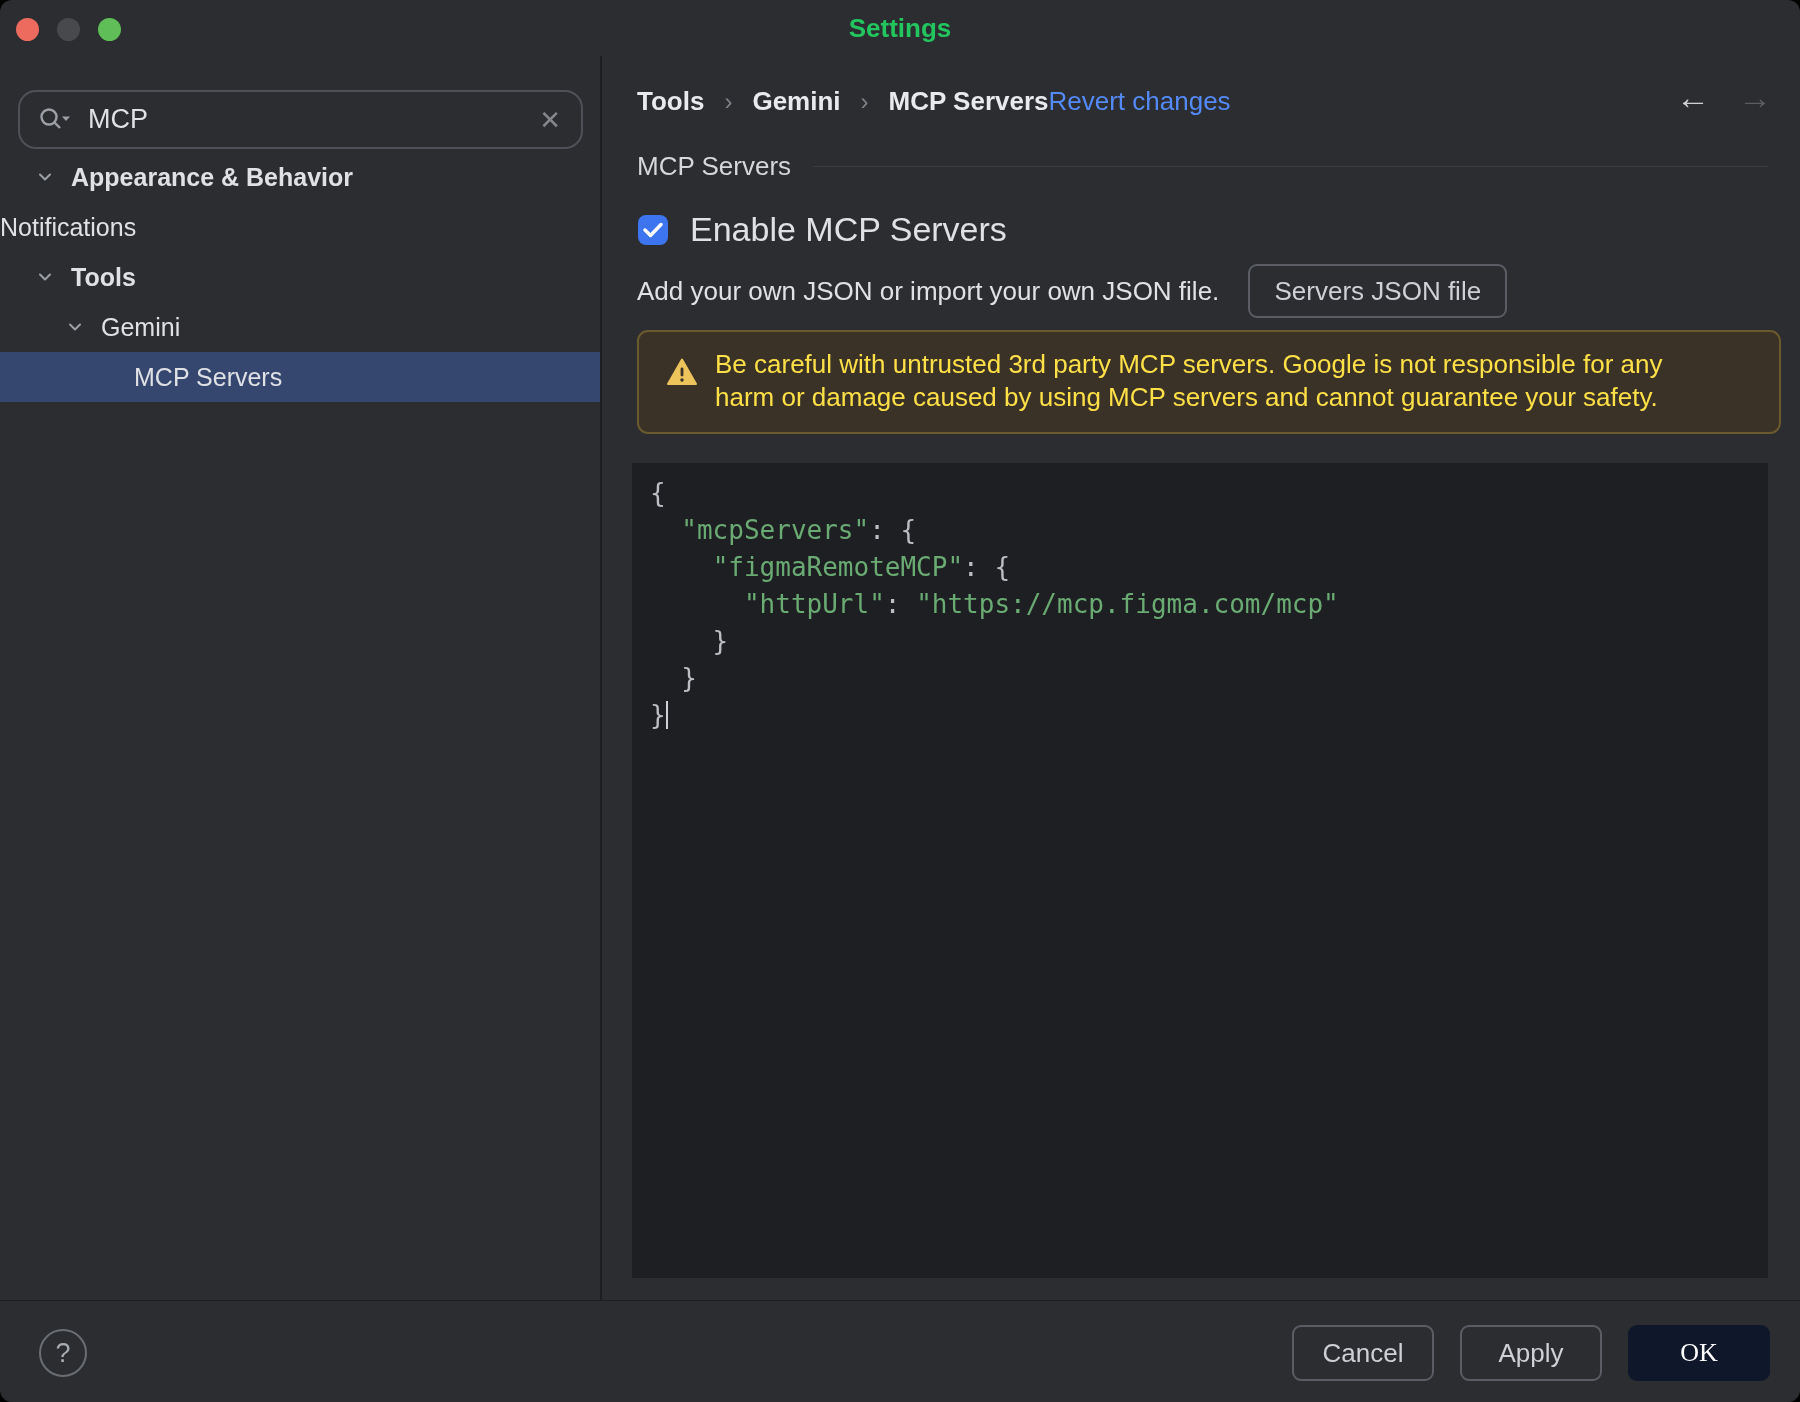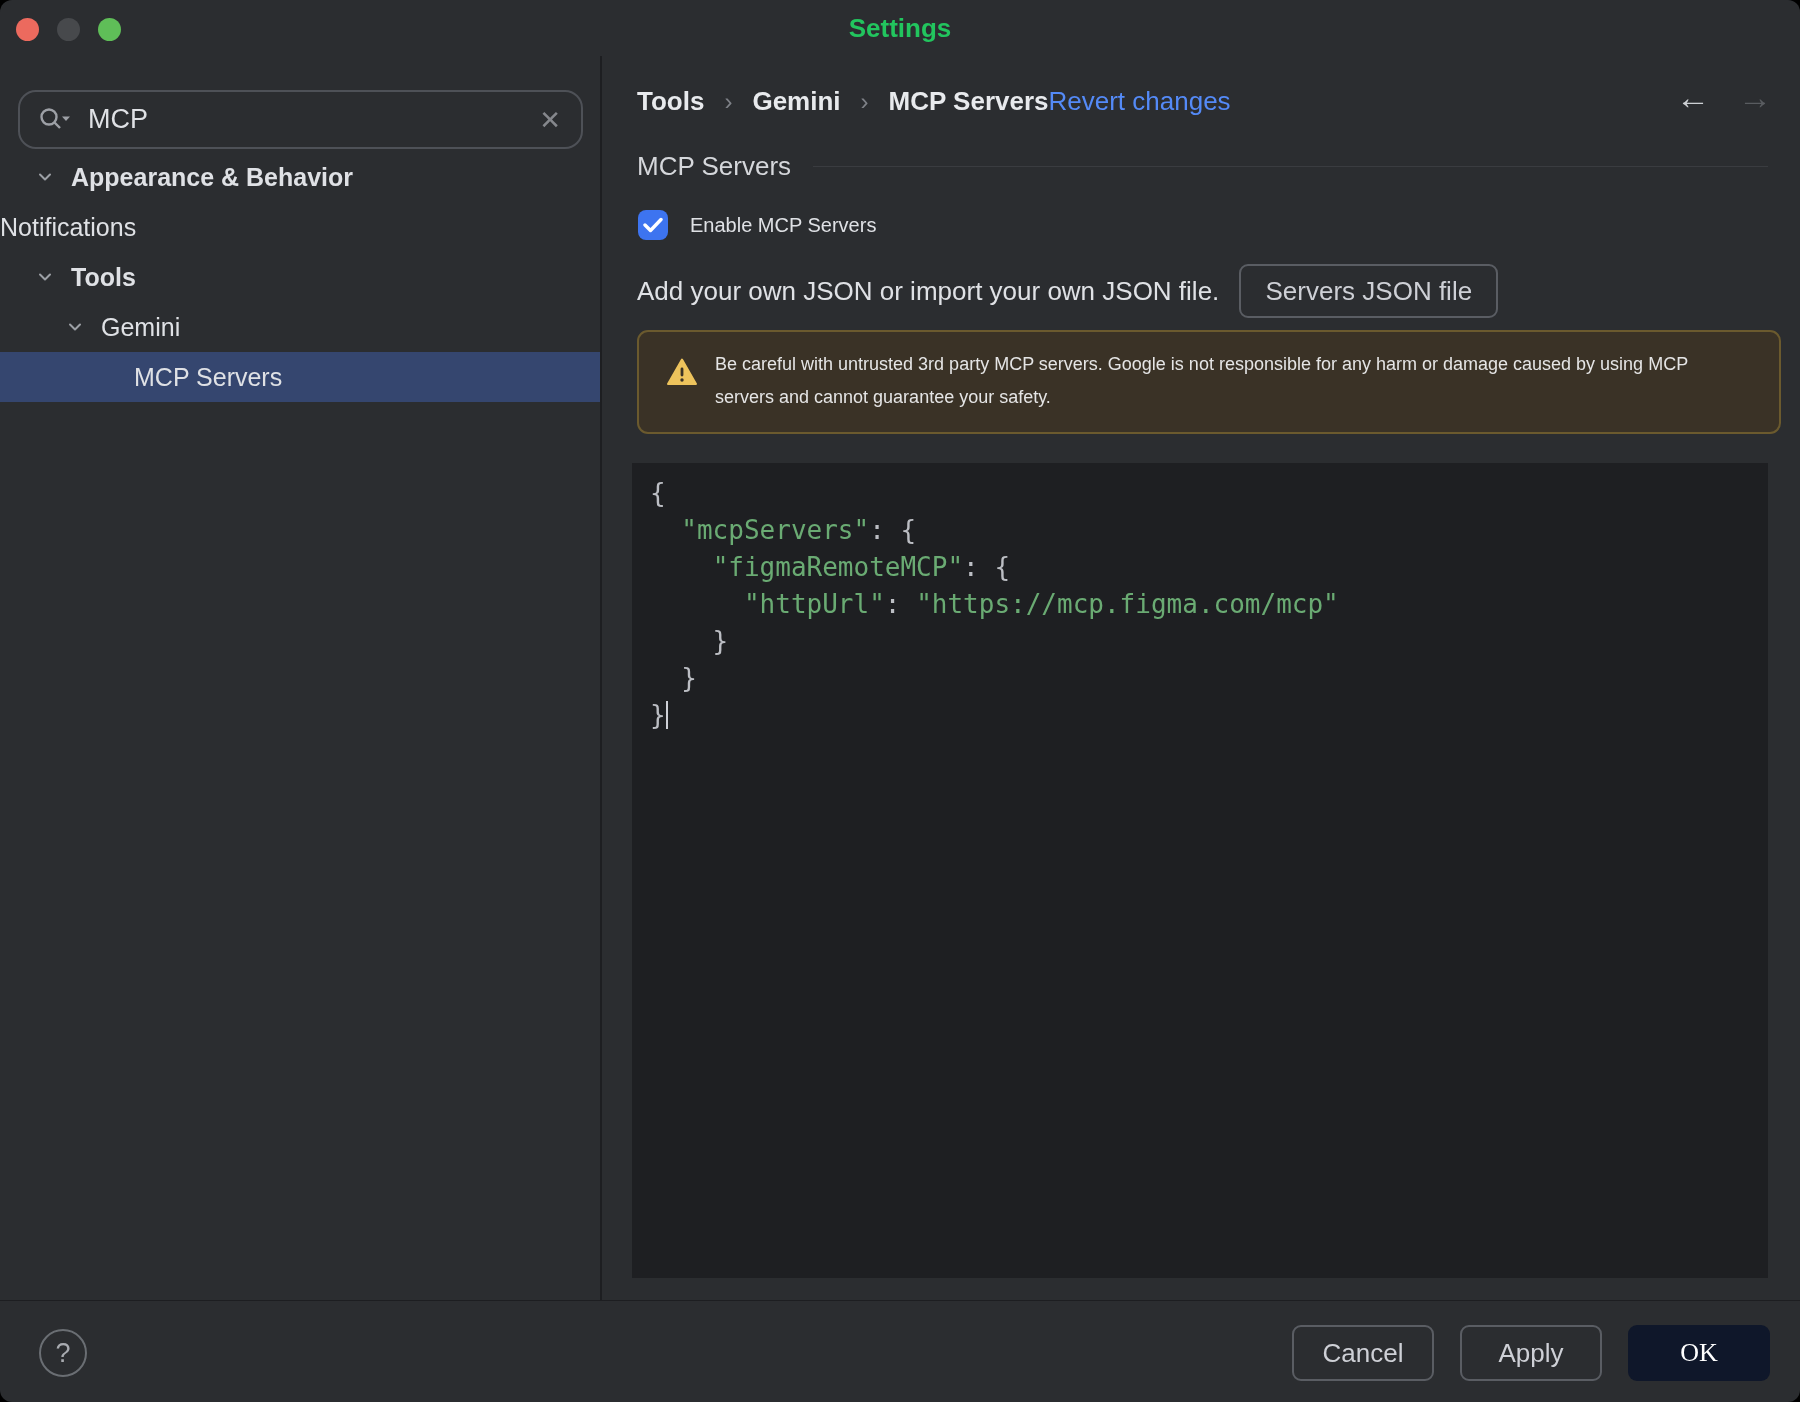--- a/index.html
+++ b/index.html
@@ -37,30 +37,30 @@
   .nav-arrows{position:absolute;right:28px;top:22px;font-size:34px;display:flex;gap:28px;}
   .arrow-back{color:#cdd0d4;}
   .arrow-fwd{color:#595c60;}
 
   .section-head{position:absolute;left:35px;top:95px;width:1131px;display:flex;align-items:center;}
   .section-title{font-size:26px;color:#d5d7db;white-space:nowrap;}
   .section-line{flex:1;height:1px;background:#3a3c40;margin-left:22px;}
 
   .enable-row{position:absolute;left:36px;top:154px;display:flex;align-items:center;}
   .checkbox{width:30px;height:30px;border-radius:8px;background:#3d74f0;display:flex;align-items:center;justify-content:center;}
-  .enable-label{margin-left:22px;font-size:20px;color:#dfe1e5;}
+  .enable-label{margin-left:22px;font-size:34px;color:#dfe1e5;}
 
-  .import-row{position:absolute;left:35px;top:207px;width:1131px;height:56px;display:flex;align-items:center;}
+  .import-row{position:absolute;left:35px;top:207px;width:1131px;height:56px;display:flex;align-items:center;gap:9px;}
   .import-text{font-size:26px;color:#dfe1e5;}
   .btn{border:2px solid #5a5d63;border-radius:9px;background:transparent;color:#ced0d6;font-size:26px;font-family:"Liberation Sans",sans-serif;}
   .import-btn{margin-left:20px;width:259px;height:54px;}
 
   .warning{position:absolute;left:35px;top:274px;width:1096px;background:#3a3226;border:2px solid #6b5a2e;border-radius:11px;padding:16px 16px 18px 28px;display:flex;}
   .warn-icon{width:30px;margin-top:10px;flex:0 0 auto;}
-  .warn-text{margin-left:18px;font-size:18px;line-height:33px;color:#e5e5e5;max-width:1010px;}
+  .warn-text{margin-left:18px;font-size:26px;line-height:33px;color:#fde047;max-width:1010px;}
 
   .editor{position:absolute;left:30px;top:407px;width:1136px;height:815px;background:#1e1f22;font-family:"DejaVu Sans Mono",monospace;font-size:26px;line-height:37px;padding:12px 0 0 18px;box-sizing:border-box;white-space:pre;}
   .tok-p{color:#bcbec4;}
   .tok-s{color:#6aab73;}
   .caret{display:inline-block;width:2px;height:28px;background:#ced0d6;vertical-align:-5px;}
 
   
   .footer{position:absolute;left:0;top:1300px;width:1800px;height:102px;border-top:1px solid #1d1e21;}
   .help{position:absolute;left:39px;top:28px;width:44px;height:44px;border:2px solid #6a6e73;border-radius:50%;color:#a8abb0;font-size:27px;display:flex;align-items:center;justify-content:center;}
   .footer-btns{position:absolute;right:30px;top:24px;display:flex;gap:26px;}

